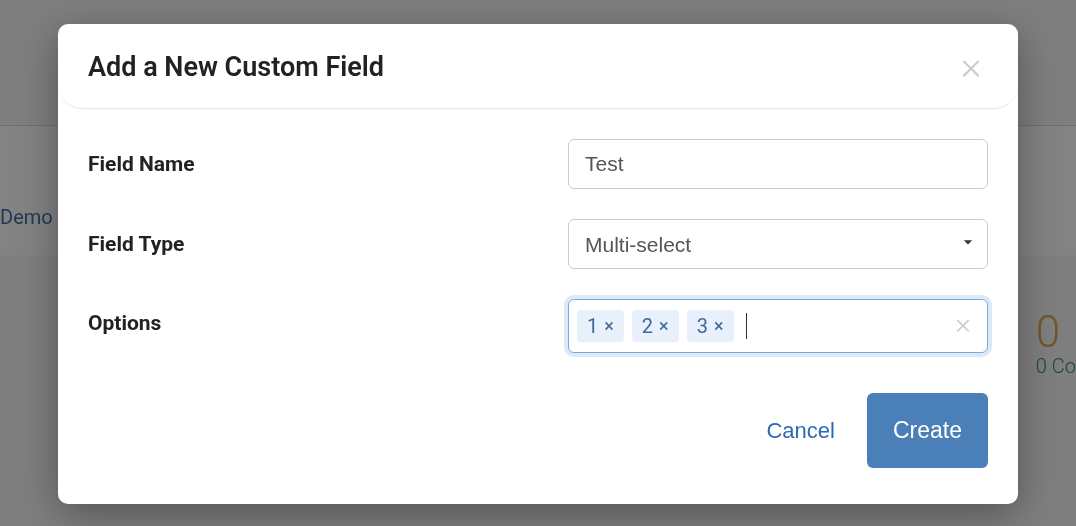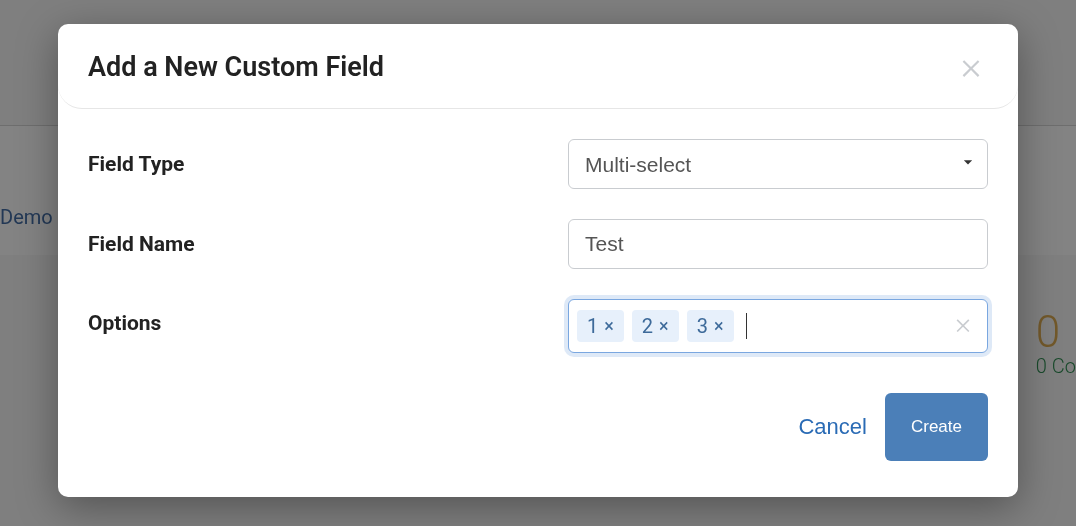--- a/index.html
+++ b/index.html
@@ -174,35 +174,35 @@
       background: none;
       border: none;
       cursor: pointer;
       color: #c9ccd0;
       padding: 4px;
     }
     .modal-footer {
       display: flex;
       justify-content: flex-end;
       align-items: center;
-      gap: 12px;
+      gap: 26px;
       padding: 0 30px 36px 30px;
     }
     .btn-link {
       background: none;
       border: none;
       color: #2a6bb5;
       font-size: 22px;
       cursor: pointer;
       padding: 8px 6px;
     }
     .btn-primary {
       background: #4b7fb8;
       color: #fff;
-      font-size: 17px;
+      font-size: 23px;
       border: none;
       border-radius: 6px;
       padding: 24px 26px;
       cursor: pointer;
     }
   </style>
 </head>
 <body>
 
 <div class="bg-line"></div>
@@ -218,44 +218,44 @@
   <div class="modal-header">
     <h2 class="modal-title">Add a New Custom Field</h2>
     <button class="close-btn" aria-label="Close">
       <svg width="26" height="26" viewBox="0 0 24 24">
         <path fill="currentColor" d="M18.3 5.71 12 12.01l-6.3-6.3L4.29 7.12l6.3 6.3-6.3 6.29 1.41 1.42 6.3-6.3 6.3 6.3 1.41-1.42-6.3-6.29 6.3-6.3z"></path>
       </svg>
     </button>
   </div>
 
   <div class="modal-body">
+
+    <div class="form-row">
+      <label class="form-label">Field Name</label>
+      <div class="form-control-wrap">
+        <input class="text-input" type="text" value="Test" style="">
+      </div>
+    </div>
 
     <div class="form-row">
       <label class="form-label">Field Type</label>
       <div class="form-control-wrap">
         <div class="select-wrap">
           <select class="select">
             <option>Multi-select</option>
           </select>
           <span class="select-chevron">
             <svg width="20" height="20" viewBox="0 0 24 24">
                 <path fill="currentColor" d="M7 10l5 5 5-5z"></path>
               </svg>
           </span>
         </div>
       </div>
     </div>
 
-    <div class="form-row">
-      <label class="form-label">Field Name</label>
-      <div class="form-control-wrap">
-        <input class="text-input" type="text" value="Test" style="">
-      </div>
-    </div>
-
     <div class="form-row" style="align-items:flex-start;">
       <label class="form-label" style="padding-top:12px;">Options</label>
       <div class="form-control-wrap">
         <div class="tags-input">
           <span class="tag">
             <span>1</span>
             <span class="tag-remove">×</span>
           </span>
           <span class="tag">
             <span>2</span>

